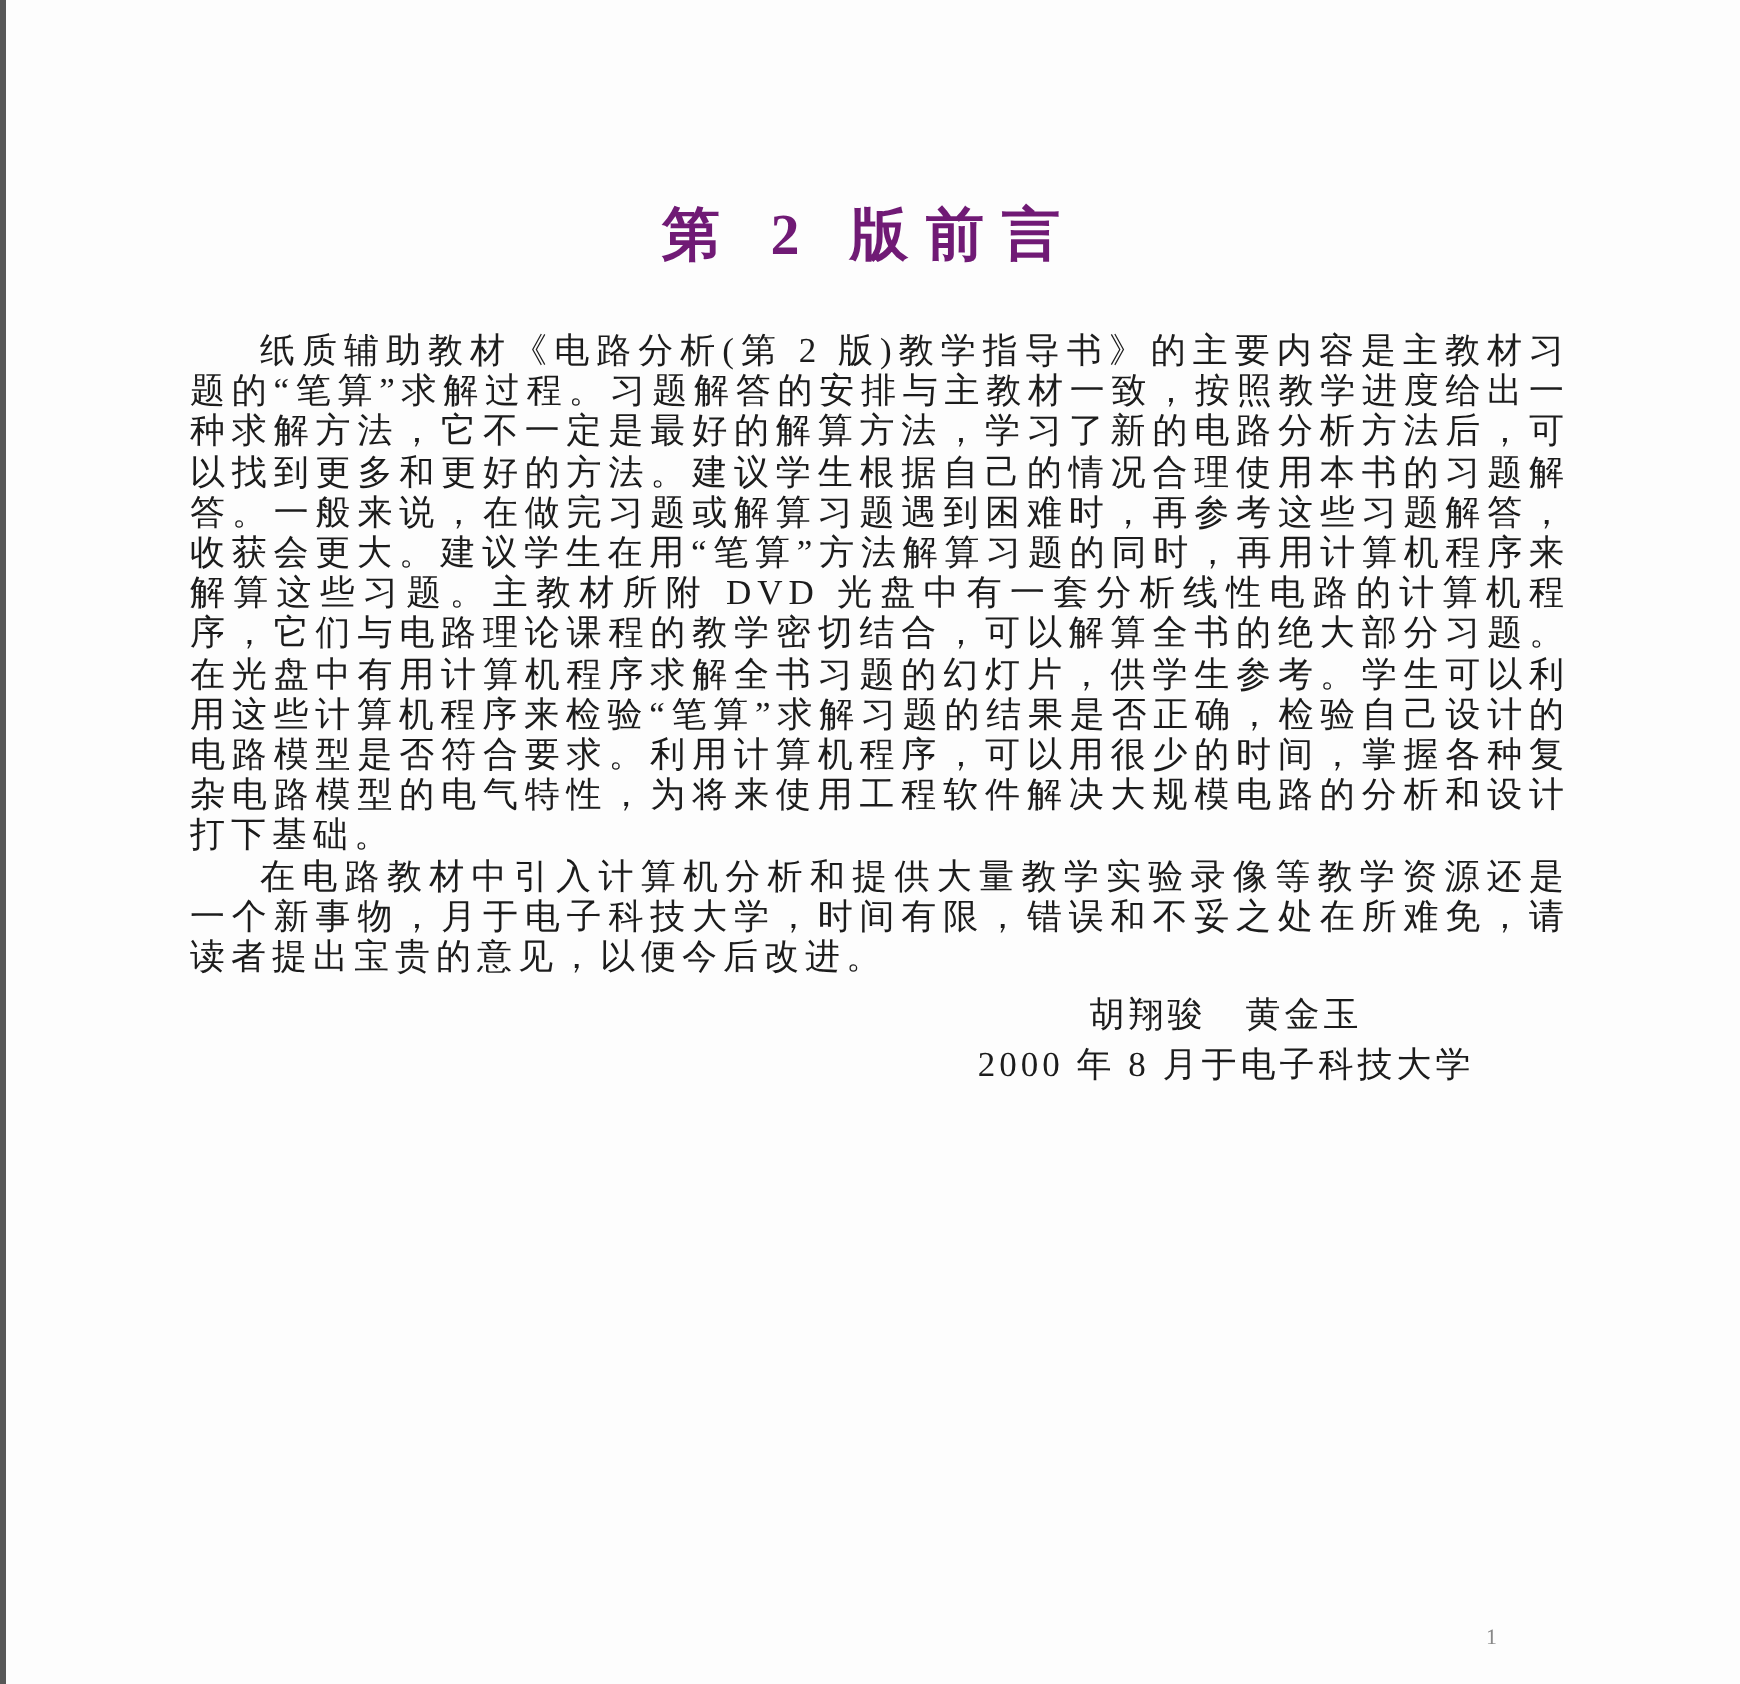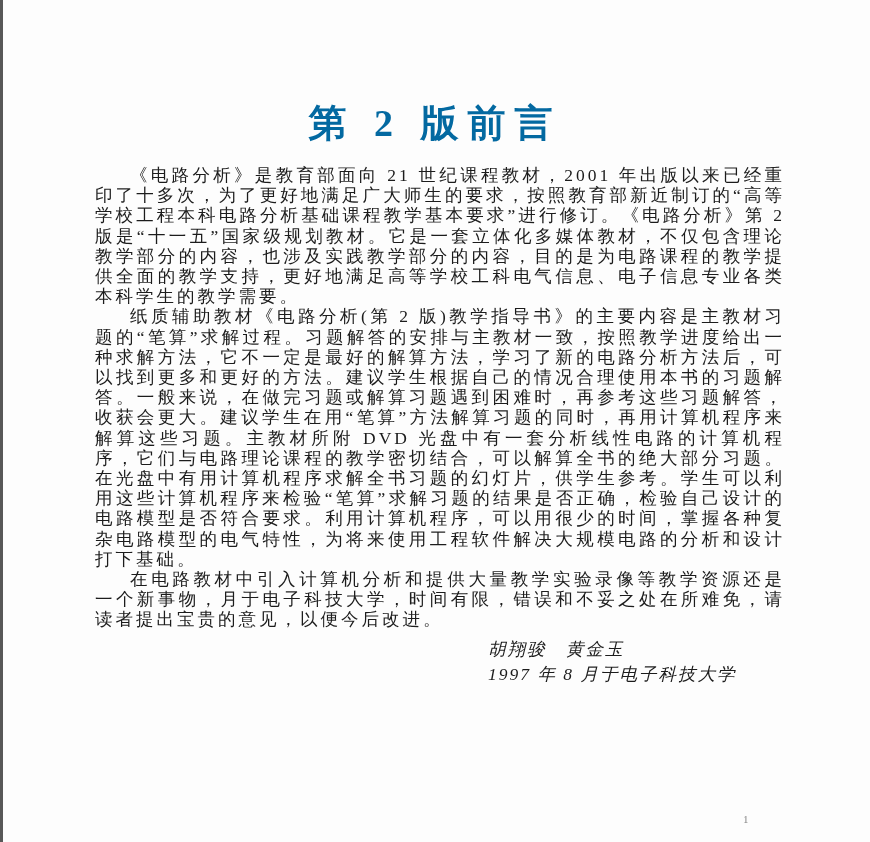--- a/index.html
+++ b/index.html
@@ -23,24 +23,24 @@
     height: 842px;
     background: #585858;
   }
   .title {
     position: absolute;
     top: 98px;
     left: 0;
     width: 100%;
     margin: 0;
     text-align: center;
-    font-size: 38px;
+    font-size: 29px;
     font-weight: bold;
     letter-spacing: 9px;
-    color: #0369a1;
+    color: #701a75;
     white-space: pre;
   }
   .body {
     position: absolute;
     left: 95px;
     top: 165px;
     width: 690px;
     font-size: 17.5px;
     line-height: 20.2px;
     letter-spacing: 3px;
@@ -49,48 +49,46 @@
     color: #1c1c1c;
   }
   .para {
     margin: 0;
     text-indent: 2em;
   }
   .signature {
     margin-top: 7px;
     margin-left: 393px;
     width: 250px;
-    text-align: left;
+    text-align: center;
     line-height: 25px;
     letter-spacing: 2px;
     white-space: nowrap;
     color: #1c1c1c;
-    font-style: italic;
   }
   .pagenum {
     position: absolute;
     left: 743px;
     top: 813px;
     font-size: 11px;
     color: #888888;
   }
 </style>
 </head>
 <body>
 
 <div class="page">
   <div class="scan-edge"></div>
 
   <h1 class="title">第 2 版前言</h1>
 
   <div class="body">
-    <p class="para">《电路分析》是教育部面向 21 世纪课程教材，2001 年出版以来已经重印了十多次，为了更好地满足广大师生的要求，按照教育部新近制订的“高等学校工程本科电路分析基础课程教学基本要求”进行修订。《电路分析》第 2 版是“十一五”国家级规划教材。它是一套立体化多媒体教材，不仅包含理论教学部分的内容，也涉及实践教学部分的内容，目的是为电路课程的教学提供全面的教学支持，更好地满足高等学校工科电气信息、电子信息专业各类本科学生的教学需要。</p>
     <p class="para">纸质辅助教材《电路分析(第 2 版)教学指导书》的主要内容是主教材习题的“笔算”求解过程。习题解答的安排与主教材一致，按照教学进度给出一种求解方法，它不一定是最好的解算方法，学习了新的电路分析方法后，可以找到更多和更好的方法。建议学生根据自己的情况合理使用本书的习题解答。一般来说，在做完习题或解算习题遇到困难时，再参考这些习题解答，收获会更大。建议学生在用“笔算”方法解算习题的同时，再用计算机程序来解算这些习题。主教材所附 DVD 光盘中有一套分析线性电路的计算机程序，它们与电路理论课程的教学密切结合，可以解算全书的绝大部分习题。在光盘中有用计算机程序求解全书习题的幻灯片，供学生参考。学生可以利用这些计算机程序来检验“笔算”求解习题的结果是否正确，检验自己设计的电路模型是否符合要求。利用计算机程序，可以用很少的时间，掌握各种复杂电路模型的电气特性，为将来使用工程软件解决大规模电路的分析和设计打下基础。</p>
     <p class="para">在电路教材中引入计算机分析和提供大量教学实验录像等教学资源还是一个新事物，月于电子科技大学，时间有限，错误和不妥之处在所难免，请读者提出宝贵的意见，以便今后改进。</p>
 
     <div class="signature">
       <div>胡翔骏　黄金玉</div>
-      <div>1997 年 8 月于电子科技大学</div>
+      <div>2000 年 8 月于电子科技大学</div>
     </div>
   </div>
 
   <div class="pagenum">1</div>
 </div>
 
 </body></html>

